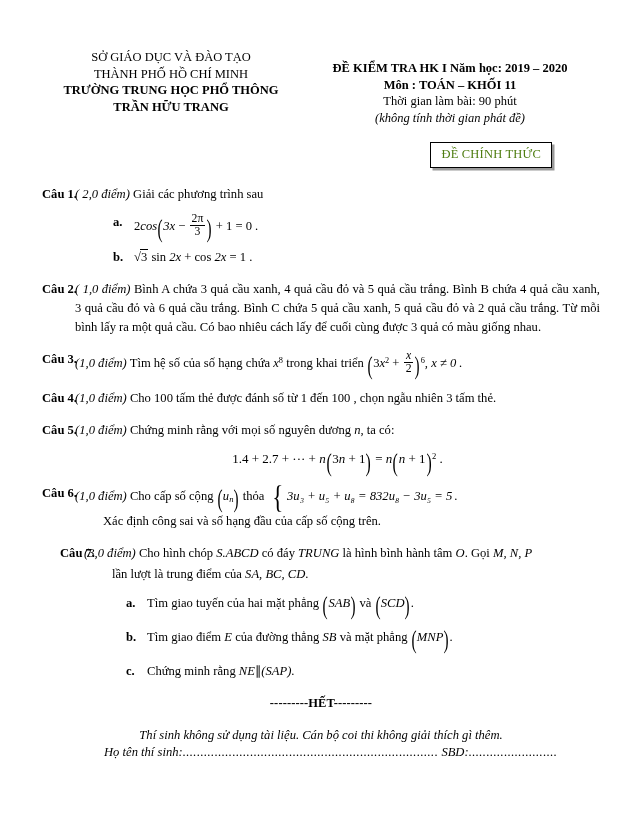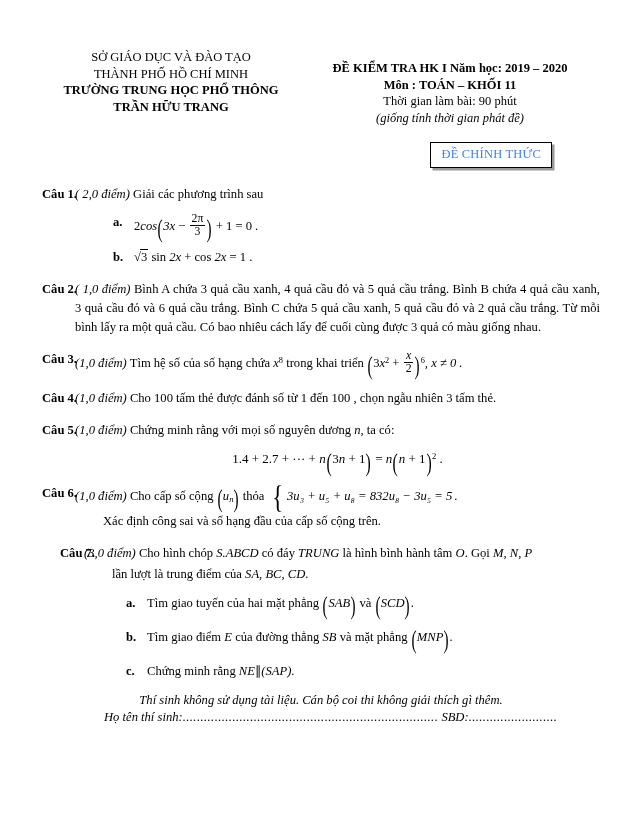--- a/index.html
+++ b/index.html
@@ -46,21 +46,21 @@
   .i { font-style: italic; }
 
   .official-wrap {
     margin-top: 16px;
     display: flex;
     justify-content: flex-end;
     padding-right: 48px;
   }
   .official {
     border: 1px solid #000;
-    color: #3b82f6;
+    color: #4d7c0f;
     font-size: 12.5px;
     padding: 4px 10px 5px 10px;
     letter-spacing: .2px;
     box-shadow: 2.5px 2.5px 0 0 #9a9a9a;
     background: #fff;
   }
 
   
   .qlist { margin-top: 17px; }
   .q {
@@ -180,21 +180,21 @@
     text-align: center;
     font-weight: bold;
     font-size: 12.5px;
     margin-top: 16px;
     letter-spacing: .1px;
   }
   .foot-note {
     text-align: center;
     font-style: italic;
     font-size: 12.6px;
-    margin-top: 9px;
+    margin-top: 17px;
   }
   .foot-line {
     font-style: italic;
     font-size: 12.6px;
     margin-top: 2px;
     padding-left: 62px;
   }
   .dots { letter-spacing: .4px; }
 </style>
 </head>
@@ -206,21 +206,21 @@
     <div class="hdr-left">
       <div>SỞ GIÁO DỤC VÀ ĐÀO TẠO</div>
       <div>THÀNH PHỐ HỒ CHÍ MINH</div>
       <div class="b">TRƯỜNG TRUNG HỌC PHỔ THÔNG</div>
       <div class="b">TRẦN HỮU TRANG</div>
     </div>
     <div class="hdr-right">
       <div class="b">ĐỀ KIỂM TRA  HK I  Năm học: 2019 – 2020</div>
       <div class="b">Môn : TOÁN – KHỐI 11</div>
       <div>Thời gian làm bài: 90 phút</div>
-      <div class="i">(giống tính thời gian phát đề)</div>
+      <div class="i">(không tính thời gian phát đề)</div>
     </div>
   </div>
 
   <div class="official-wrap">
     <div class="official">ĐỀ CHÍNH THỨC</div>
   </div>
 
   <div class="qlist">
 
     <div class="q q1">
@@ -354,19 +354,20 @@
         <div class="subitem">
           <span class="slabel">c.</span>
           <span>Chứng minh rằng</span>
           <span class="m">NE</span><span class="mr">∥</span><span class="m">(<span>SAP</span>)</span><span>.</span>
         </div>
       </div>
     </div>
 
   </div>
 
+  <div class="het">---------HẾT---------</div>
   <div class="foot-note">Thí sinh không sử dụng tài liệu. Cán bộ coi thi không giải thích gì thêm.</div>
   <div class="foot-line">
     <span>Họ tên thí sinh:</span><span class="dots">........................................................................</span>
     <span>SBD:</span><span class="dots">.........................</span>
   </div>
 
 </div>
 
 </body></html>

